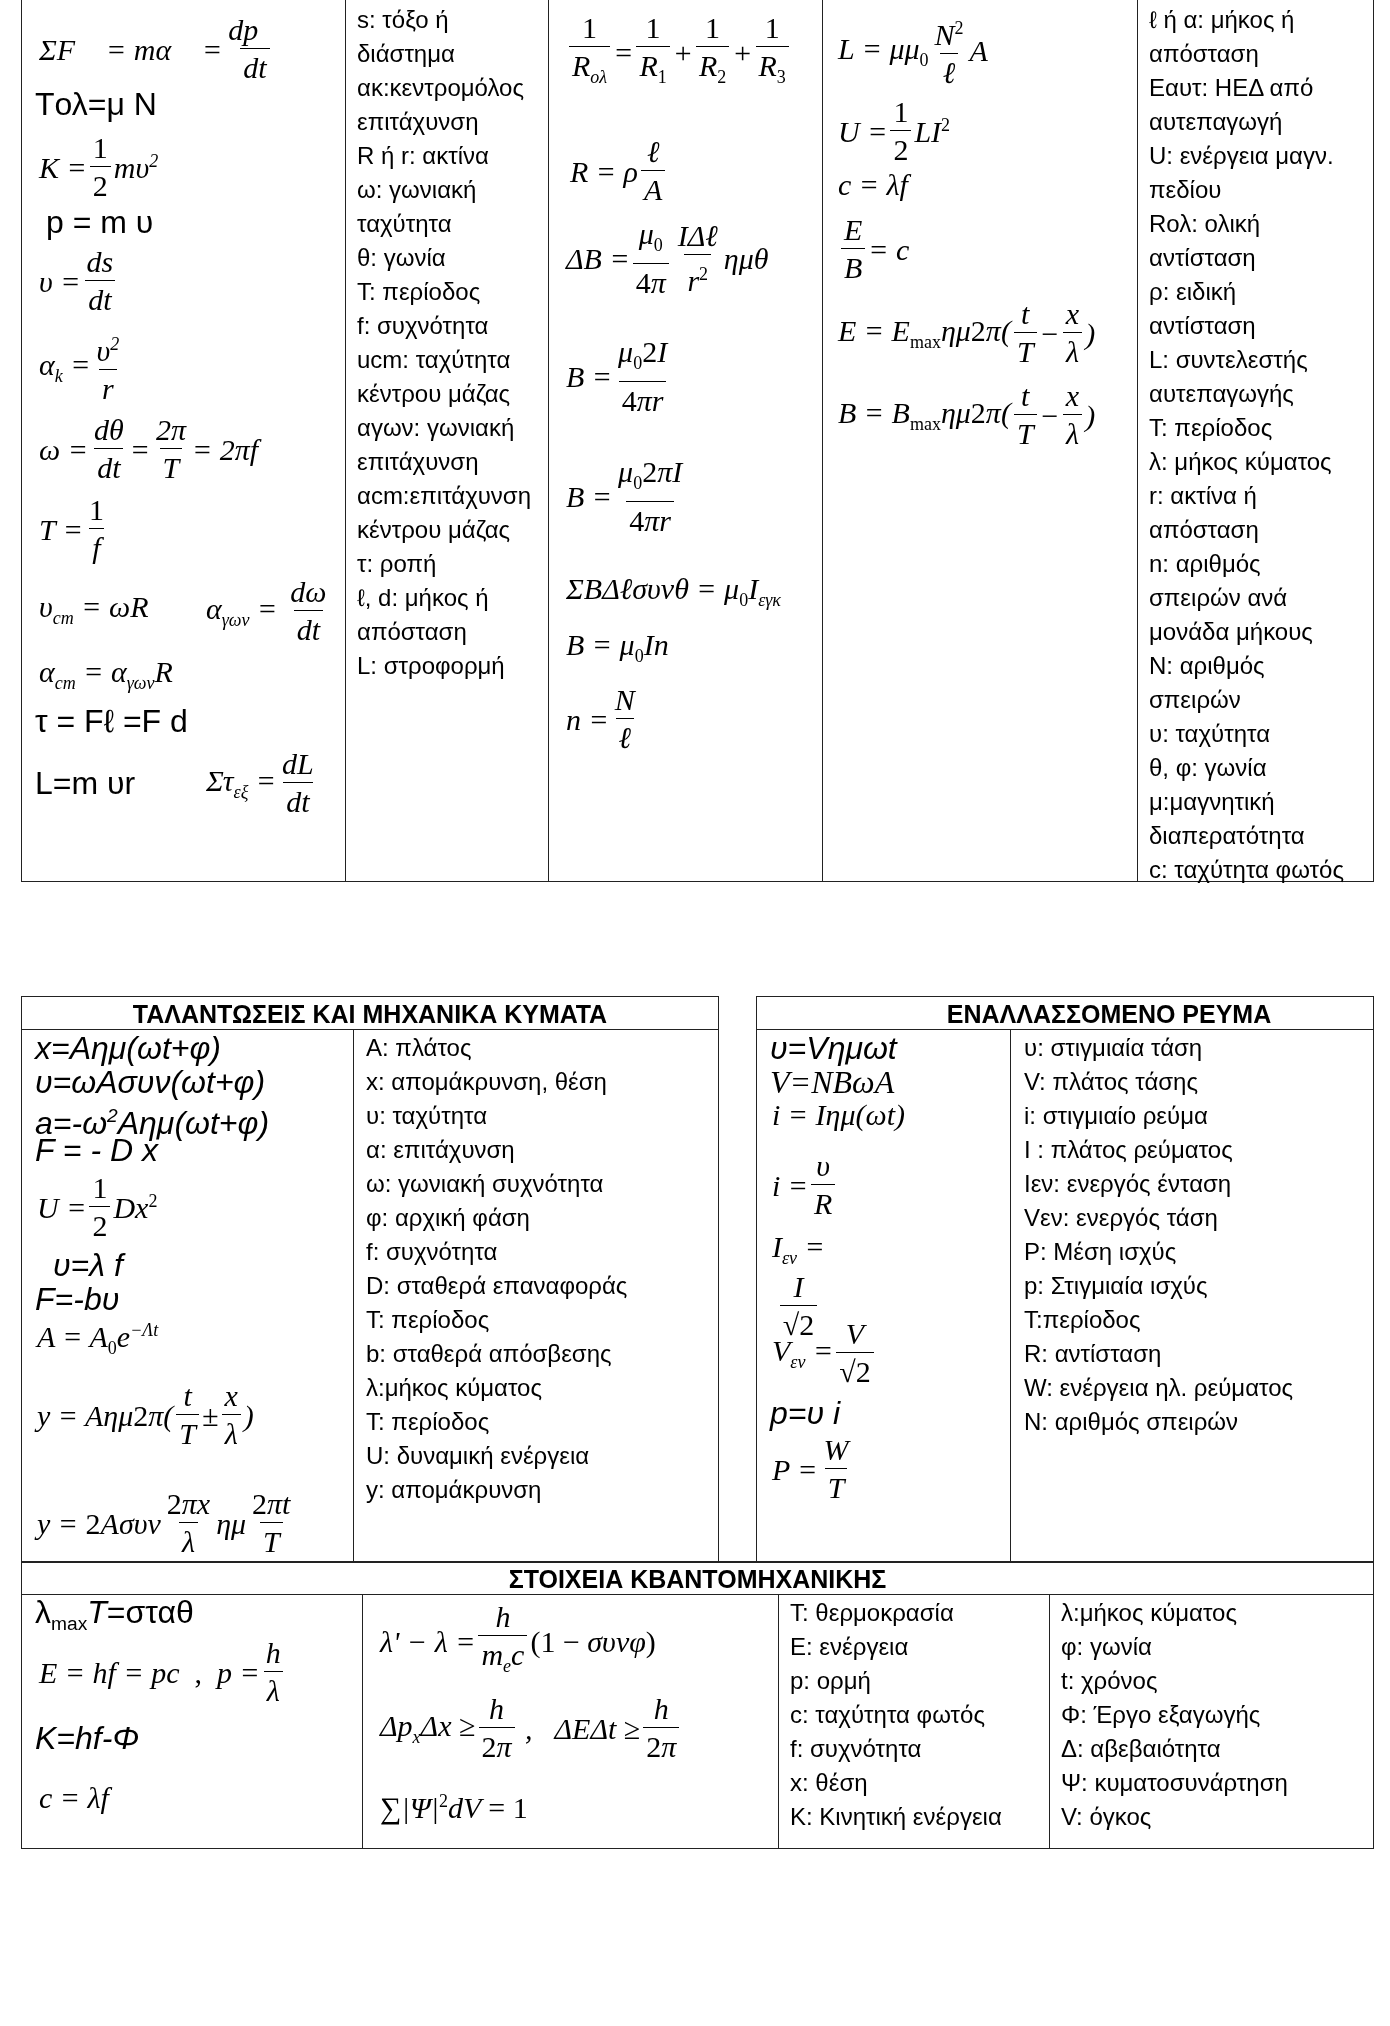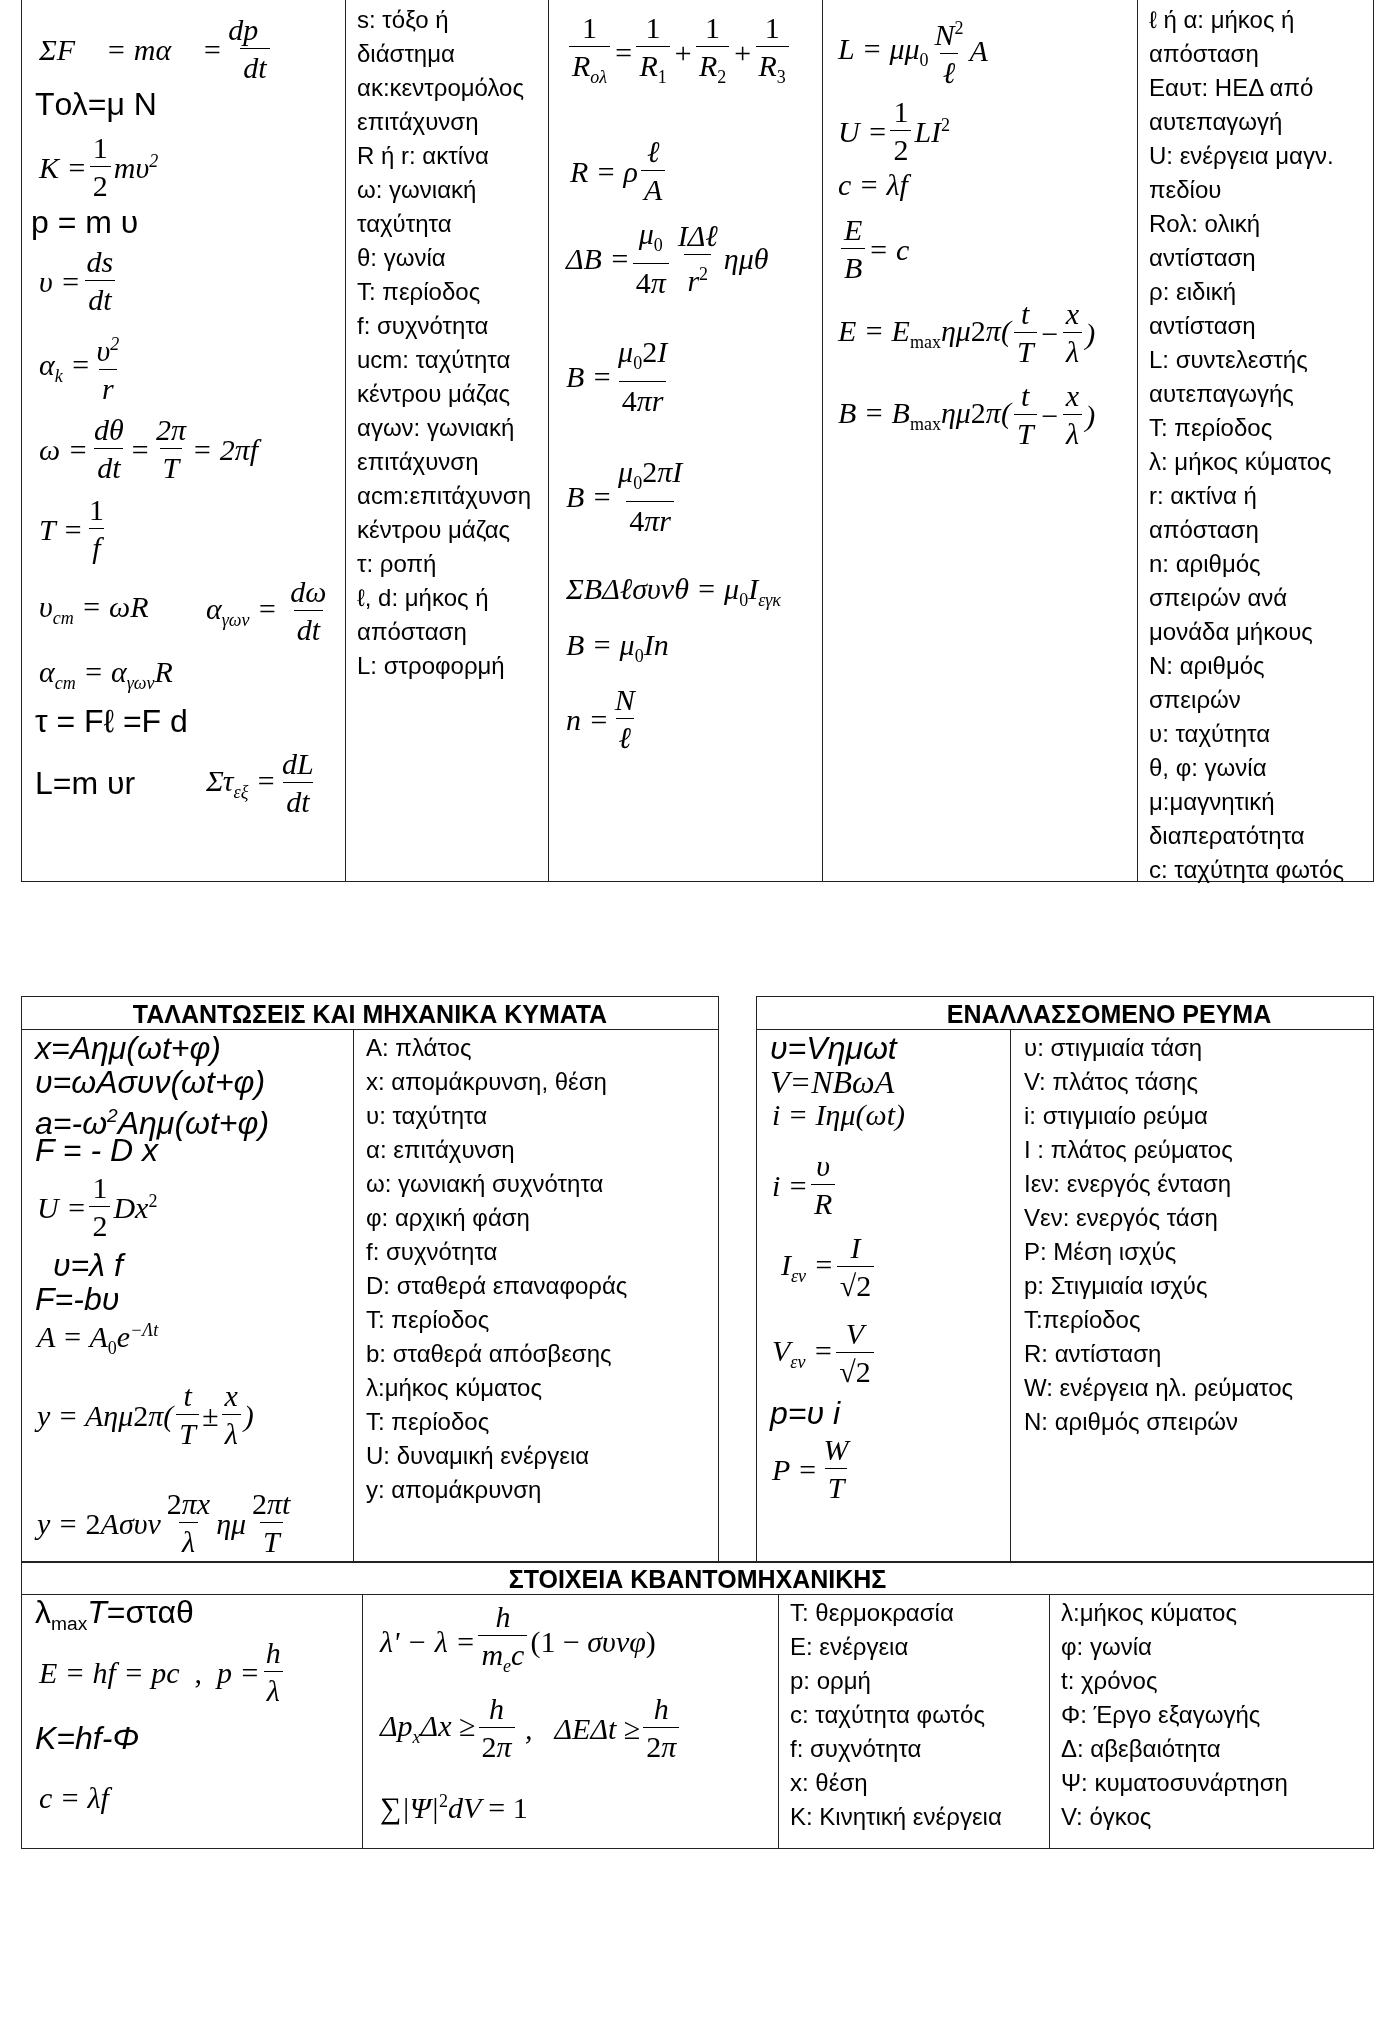--- a/index.html
+++ b/index.html
@@ -42,21 +42,21 @@
   </div>
   <div class="abs txt" style="left:14px; top:87px;">Tολ=μ N</div>
   <div class="abs math" style="left:18px; top:130px;">
     <span>K =</span>
     <span class="frac up">
         <span class="num up">1</span>
         <span class="den up">2</span>
       </span>
     <span>mυ<sup>2</sup></span>
   </div>
-  <div class="abs txt" style="left:10px; top:205px;">p = m υ</div>
+  <div class="abs txt" style="left:25px; top:205px;">p = m υ</div>
   <div class="abs math" style="left:18px; top:244px;">
     <span>υ =</span>
     <span class="frac">
         <span class="num">ds</span>
         <span class="den">dt</span>
       </span>
   </div>
   <div class="abs math" style="left:18px; top:326px;">
     <span>α<sub>k</sub> =</span>
     <span class="frac">
@@ -363,21 +363,21 @@
   <div class="abs math" style="left:16px; top:68px;">
     <span>i = Iημ(ωt)</span>
   </div>
   <div class="abs math" style="left:16px; top:118px;">
     <span>i =</span>
     <span class="frac">
         <span class="num">υ</span>
         <span class="den">R</span>
       </span>
   </div>
-  <div class="abs math" style="left:25px; top:200px;">
+  <div class="abs math" style="left:16px; top:200px;flex-direction:column;">
     <span>I<sub>εν</sub> =</span>
     <span class="frac">
         <span class="num">I</span>
         <span class="den up">√2</span>
       </span>
   </div>
   <div class="abs math" style="left:16px; top:286px;">
     <span>V<sub>εν</sub> =</span>
     <span class="frac">
         <span class="num">V</span>

